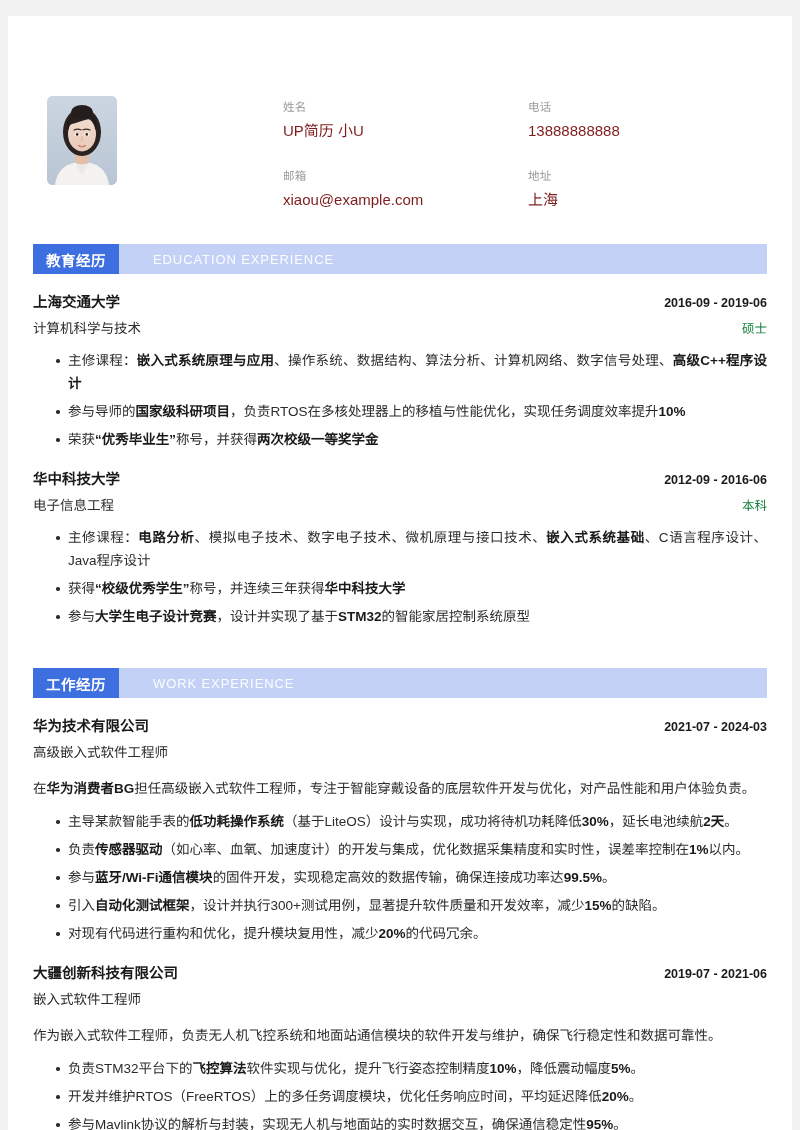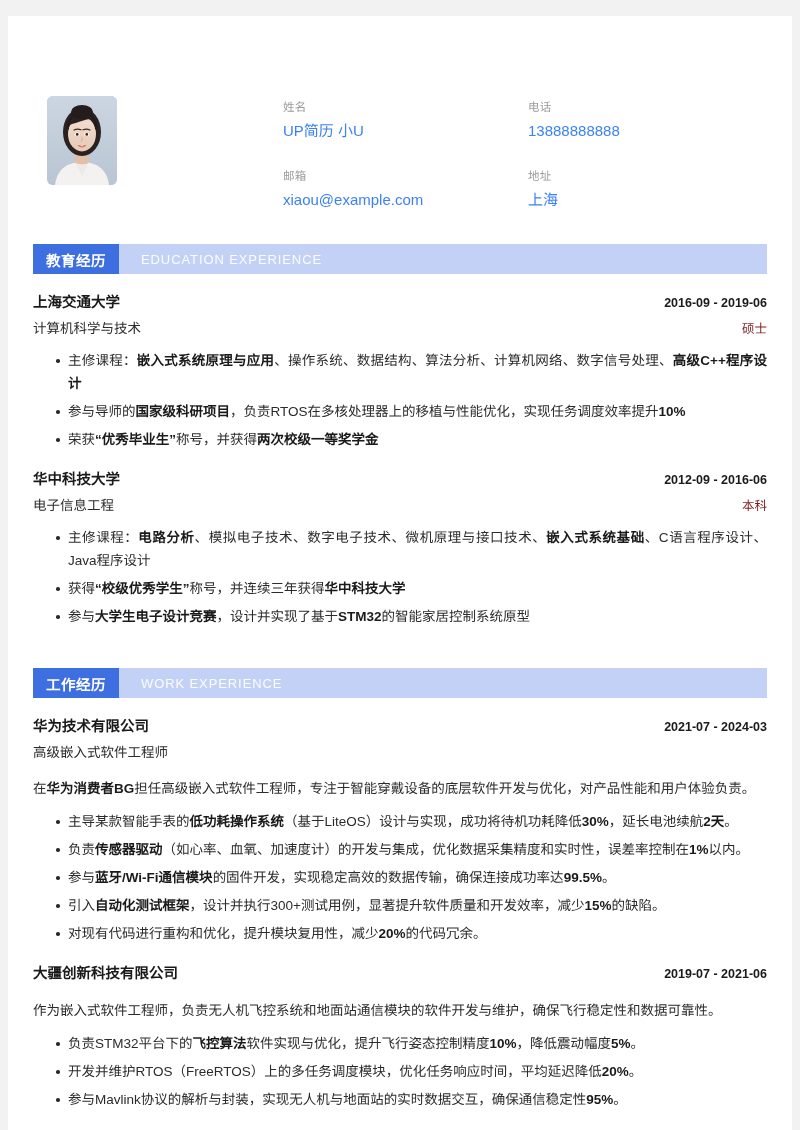--- a/index.html
+++ b/index.html
@@ -40,31 +40,32 @@
     display:grid;
     grid-template-columns:245px 245px;
     grid-row-gap:26px;
     padding-top:3px;
   }
   .field-label {
     font-size:11.5px; color:#9b9b9b; line-height:17px;
     letter-spacing:.2px;
   }
   .field-value {
-    font-size:15px; color:#3b82f6; line-height:23px;
+    font-size:15px; color:#7f1d1d; line-height:23px;
     margin-top:3px; font-weight:400;
   }
 
   
   .section-head {
     display:flex; align-items:stretch;
     height:30px;
     background:#c3d1f6;
     margin:0 0 0 0;
     width:734px;
+    gap:12px;
   }
   .section-badge {
     background:#3d6fe0;
     color:#ffffff;
     font-size:14.5px; font-weight:700;
     display:flex; align-items:center; justify-content:center;
     padding:0 13px;
     letter-spacing:.5px;
     white-space:nowrap;
   }
@@ -93,21 +94,21 @@
   }
   .entry-date {
     font-size:12.5px; font-weight:700; color:#1a1a1a; line-height:21px;
     white-space:nowrap;
   }
   .entry-sub-row {
     display:flex; justify-content:space-between; align-items:baseline;
     width:734px; margin-top:5px;
   }
   .entry-subtitle { font-size:13.5px; color:#2b2b2b; line-height:20px; }
-  .entry-degree { font-size:12.5px; color:#7f1d1d; line-height:20px; white-space:nowrap; }
+  .entry-degree { font-size:12.5px; color:#15803d; line-height:20px; white-space:nowrap; }
 
   .entry-summary {
     width:734px;
     font-size:13.5px; color:#2b2b2b; line-height:23px;
     margin-top:14px;
     text-align:justify;
   }
 
   ul.bullets {
     margin-top:10px;
@@ -262,20 +263,24 @@
               <li>参与<b>蓝牙/Wi-Fi通信模块</b>的固件开发，实现稳定高效的数据传输，确保连接成功率达<b>99.5%</b>。</li>
               <li>引入<b>自动化测试框架</b>，设计并执行300+测试用例，显著提升软件质量和开发效率，减少<b>15%</b>的缺陷。</li>
               <li>对现有代码进行重构和优化，提升模块复用性，减少<b>20%</b>的代码冗余。</li>
             </ul>
           </div>
           <div class="entry">
             <div class="entry-row">
               <div class="entry-title">大疆创新科技有限公司</div>
               <div class="entry-date">2019-07 - 2021-06</div>
             </div>
+            <div class="entry-sub-row">
+              <div class="entry-subtitle">嵌入式软件工程师</div>
+              <div class="entry-degree"></div>
+            </div>
             <div class="entry-summary">作为嵌入式软件工程师，负责无人机飞控系统和地面站通信模块的软件开发与维护，确保飞行稳定性和数据可靠性。</div>
             <ul class="bullets">
               <li>负责STM32平台下的<b>飞控算法</b>软件实现与优化，提升飞行姿态控制精度<b>10%</b>，降低震动幅度<b>5%</b>。</li>
               <li>开发并维护RTOS（FreeRTOS）上的多任务调度模块，优化任务响应时间，平均延迟降低<b>20%</b>。</li>
               <li>参与Mavlink协议的解析与封装，实现无人机与地面站的实时数据交互，确保通信稳定性<b>95%</b>。</li>
             </ul>
           </div>
         </div>
       </div>
 

